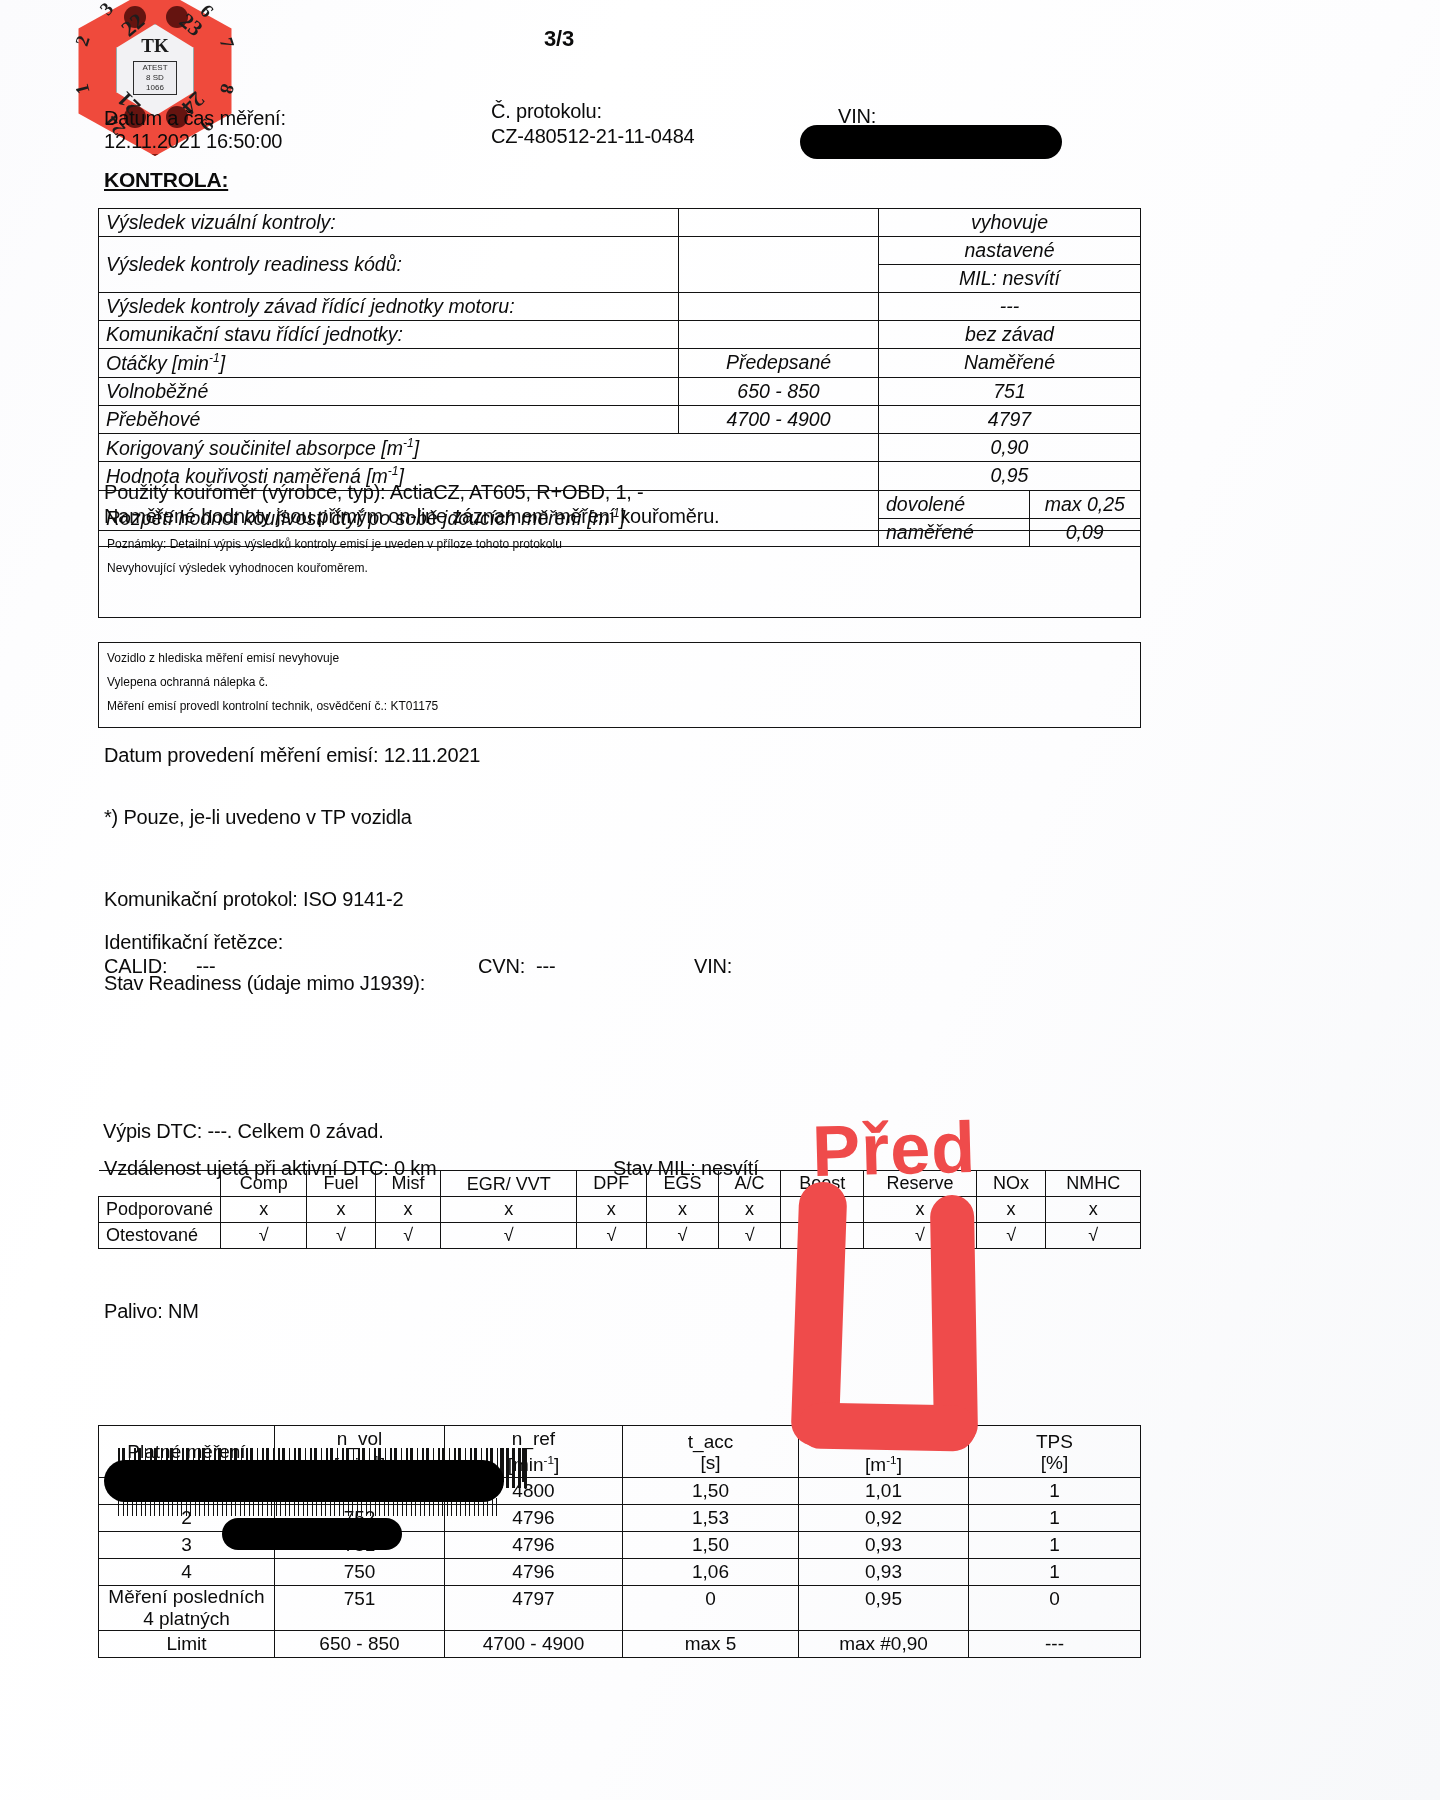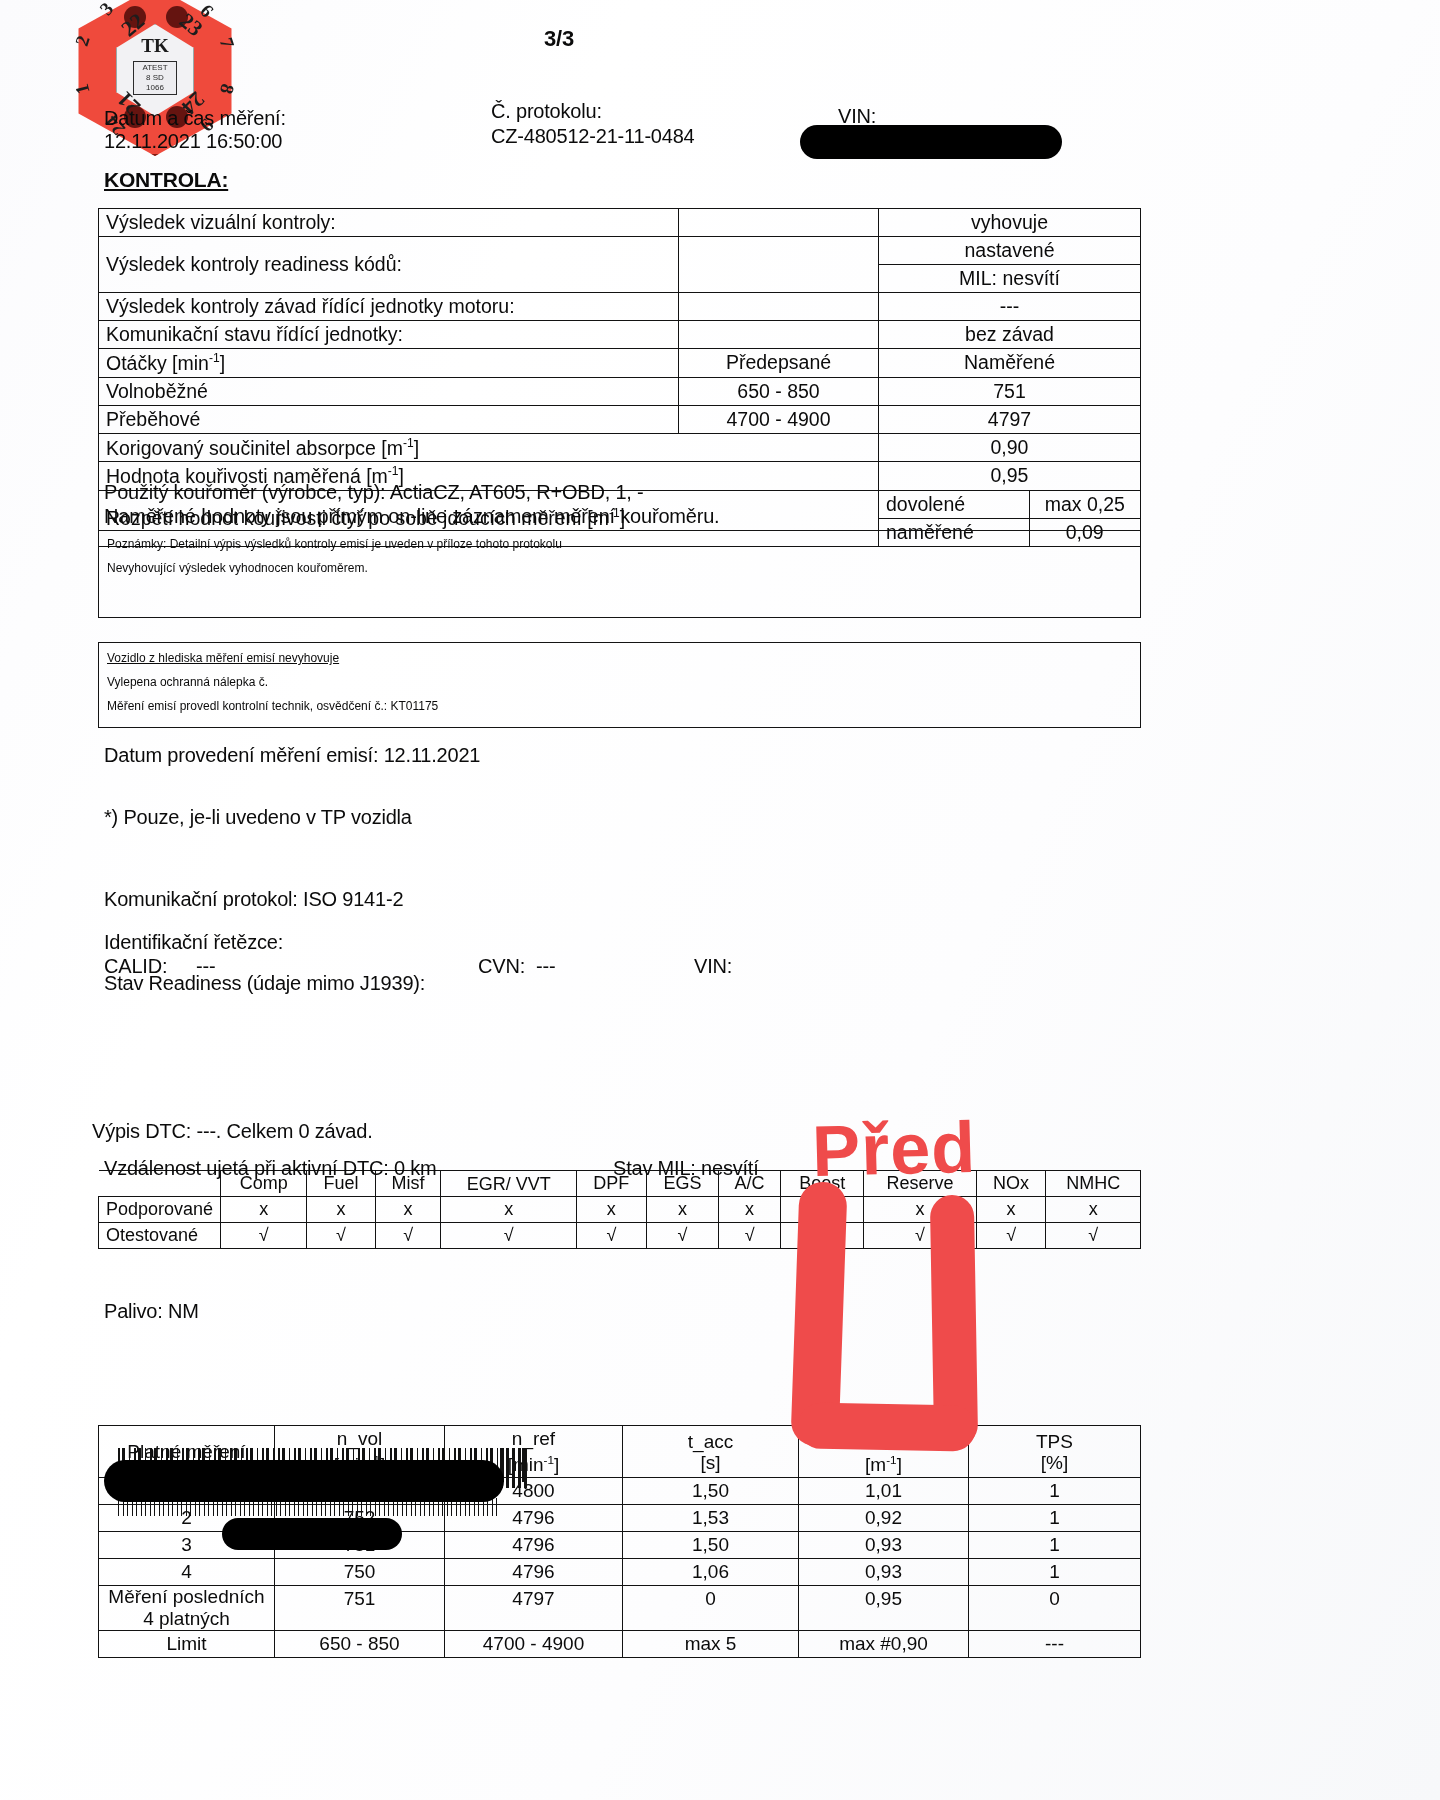--- a/index.html
+++ b/index.html
@@ -47,21 +47,21 @@
 
   
   .redact { position:absolute; background:#000; border-radius:40px; }
 
   
   table { border-collapse:collapse; position:absolute; font-size:19.5px; }
   table td { border:1.6px solid #121212; padding:2px 7px; vertical-align:middle; }
   .ctr { text-align:center; }
 
   
-  #kontrola-table { left:98px; top:208px; width:1043px; }
+  #kontrola-table { left:98px; top:208px; width:1043px;font-style:italic; }
   #kontrola-table td { height:25px; }
 
   
   .box { position:absolute; border:1.8px solid #141414; }
   .box .ln { position:absolute; font-size:12px; white-space:pre; }
 
   
   #readiness-table { left:98px; top:1170px; width:1043px; font-size:18px; }
   #readiness-table td { height:22px; text-align:center; }
 
@@ -219,21 +219,21 @@
 
   <div class="t" style="left:104px; top:481px;">Použitý kouřoměr (výrobce, typ): ActiaCZ, AT605, R+OBD, 1, -</div>
   <div class="t" style="left:104px; top:505px;">Naměřené hodnoty jsou přímým on-line záznamem měření kouřoměru.</div>
 
   <div class="box" style="left:98px; top:530px; width:1043px; height:88px;">
     <div class="ln" style="left:8px; top:6px;">Poznámky: Detailní výpis výsledků kontroly emisí je uveden v příloze tohoto protokolu</div>
     <div class="ln" style="left:8px; top:30px;">Nevyhovující výsledek vyhodnocen kouřoměrem.</div>
   </div>
 
   <div class="box" style="left:98px; top:642px; width:1043px; height:86px;">
-    <div class="ln" style="left:8px; top:8px;text-decoration:underline;">Vozidlo z hlediska měření emisí nevyhovuje</div>
+    <div class="ln" style="left:8px; top:8px;">Vozidlo z hlediska měření emisí nevyhovuje</div>
     <div class="ln" style="left:8px; top:32px;">Vylepena ochranná nálepka č.</div>
     <div class="ln" style="left:8px; top:56px;">Měření emisí provedl kontrolní technik, osvědčení č.: KT01175</div>
   </div>
 
   <div class="t" style="left:104px; top:744px;">Datum provedení měření emisí: 12.11.2021</div>
 
   <div class="t" style="left:104px; top:806px;">*) Pouze, je-li uvedeno v TP vozidla</div>
 
   <div class="t" style="left:104px; top:888px;">Komunikační protokol: ISO 9141-2</div>
   <div class="t" style="left:104px; top:931px;">Identifikační řetězce:</div>
@@ -285,21 +285,21 @@
       <td>√</td>
       <td>√</td>
       <td>√</td>
       <td>√</td>
       <td>√</td>
       <td>√</td>
     </tr>
   </tbody>
     </table>
 
-  <div class="t" style="left:92px; top:1120px;">Výpis DTC: ---. Celkem 0 závad.</div>
+  <div class="t" style="left:103px; top:1120px;">Výpis DTC: ---. Celkem 0 závad.</div>
   <div class="t" style="left:104px; top:1157px;">Vzdálenost ujetá při aktivní DTC: 0 km</div>
   <div class="t" style="left:613px; top:1157px;">Stav MIL: nesvítí</div>
   <div class="t" style="left:104px; top:1264px;margin-top:36px;">Palivo: NM</div>
 
   <table id="measure-table">
     <tbody>
         <tr>
       <td style="width:176px; line-height:21px">
         <span>Platné měření</span>
       </td>

